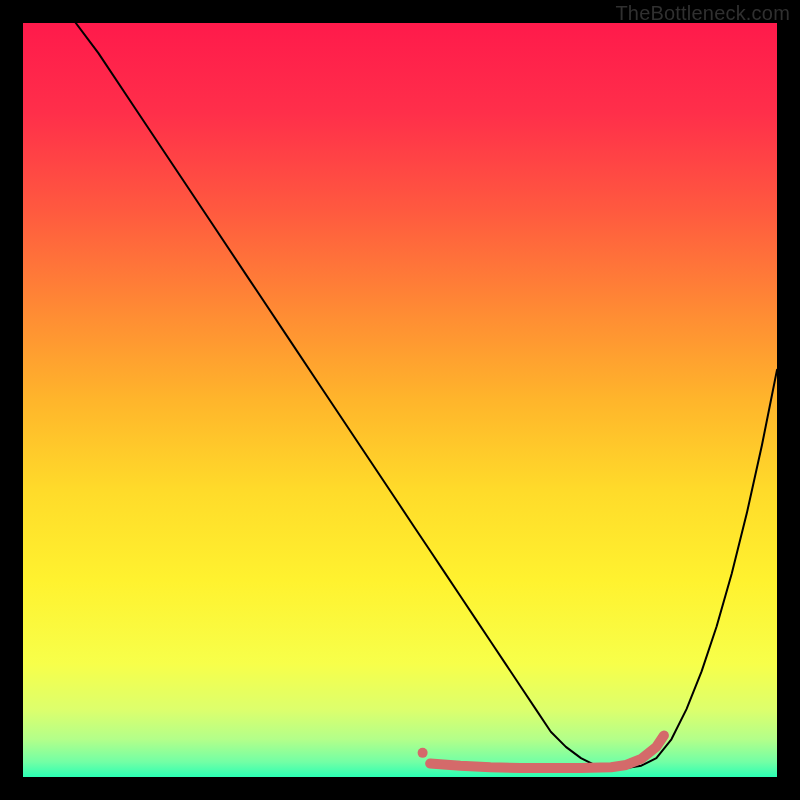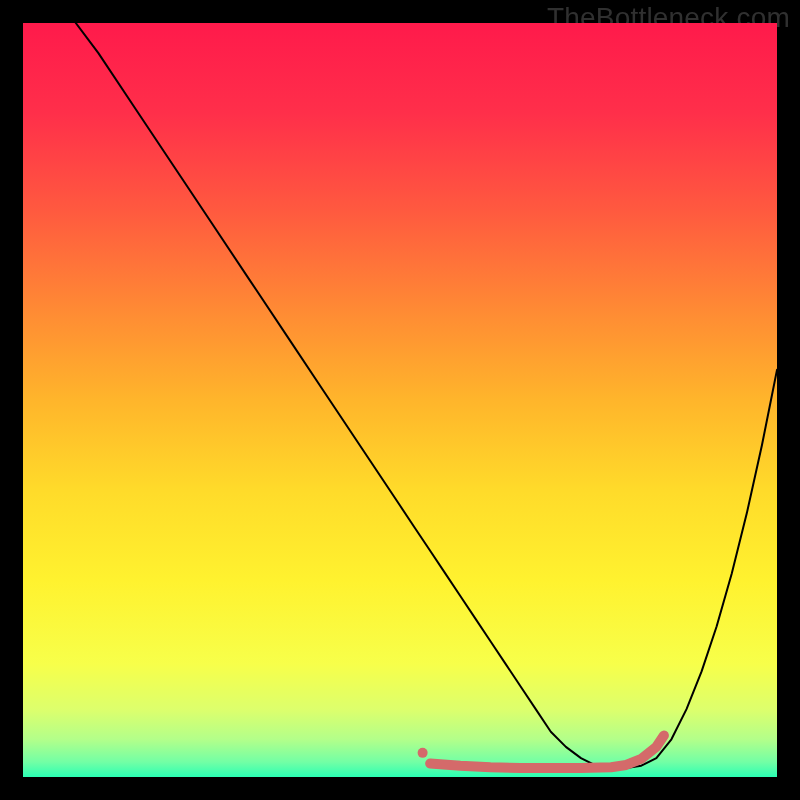--- a/index.html
+++ b/index.html
@@ -37,21 +37,21 @@
     top: 0;
     width: 754px;
     height: 754px;
     pointer-events: none;
   }
   .watermark {
     position: absolute;
     top: 2px;
     right: 10px;
     color: #4a4a4a;
-    font-size: 28px;
+    font-size: 20px;
     font-weight: 400;
     letter-spacing: 0.2px;
     opacity: 0.65;
   }
 </style>
 </head>
 <body>
 
 <div class="stage">
   <div class="watermark">TheBottleneck.com</div>

